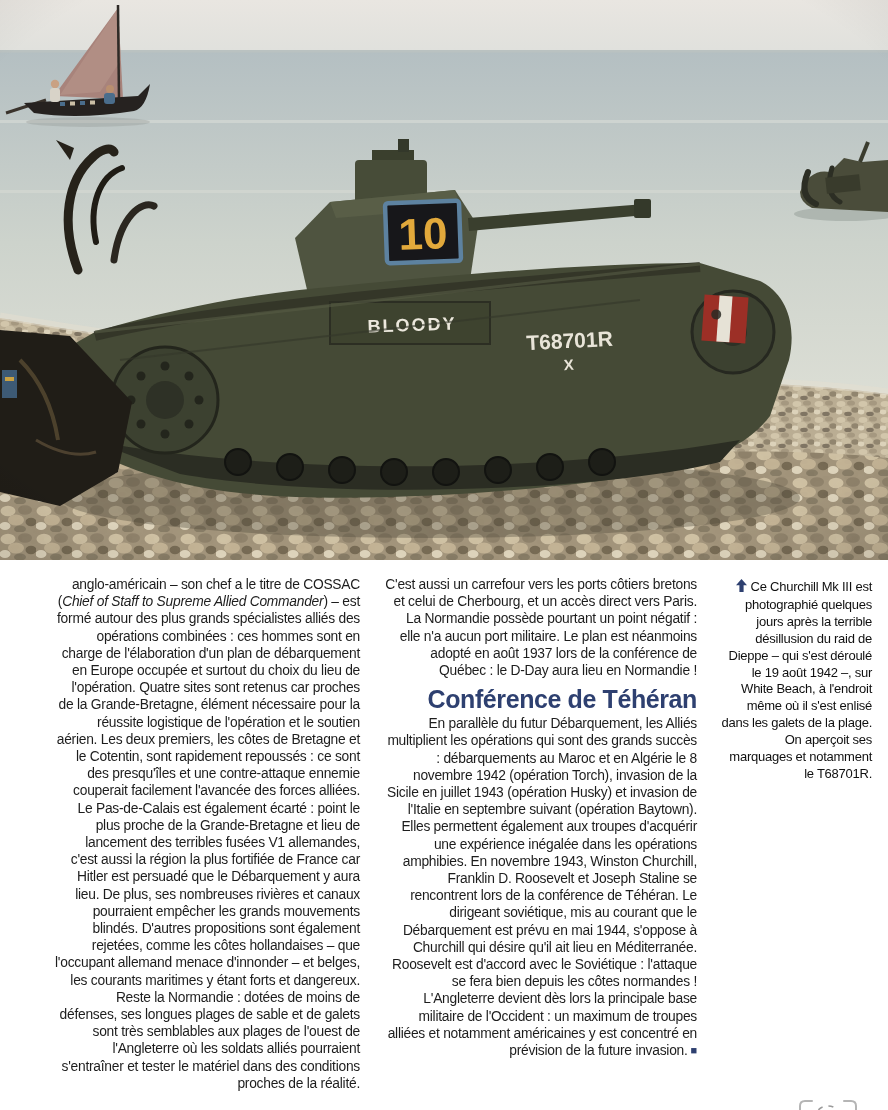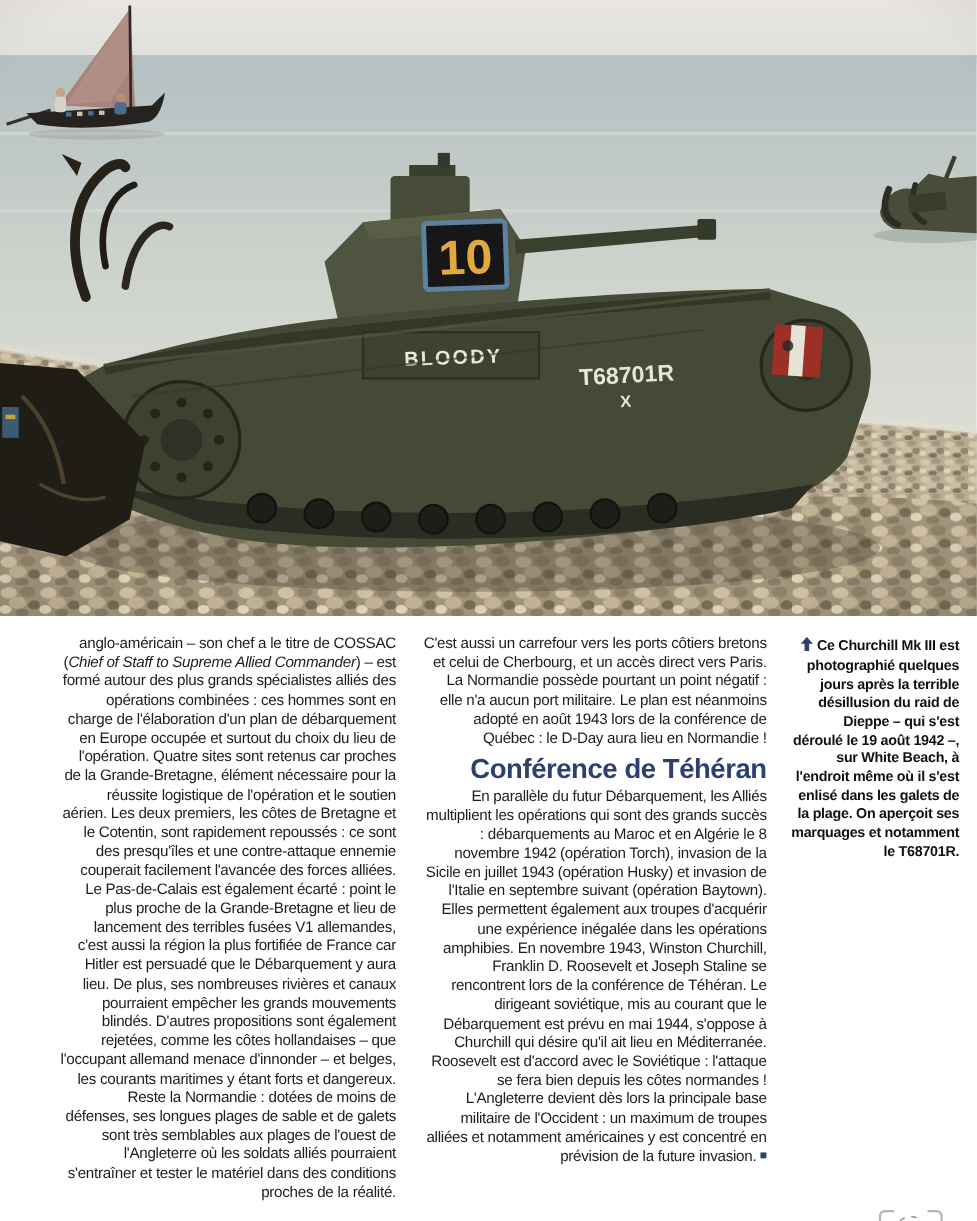--- a/index.html
+++ b/index.html
@@ -7,21 +7,21 @@
     width:888px;height:1110px;position:relative;background:#ffffff;
     font-family:"Liberation Sans","DejaVu Sans",sans-serif;
     color:#1d1d1d;overflow:hidden;
   }
   .photo-wrap{position:absolute;left:0;top:0;width:888px;height:560px;overflow:hidden;}
   .photo-wrap svg{display:block;}
   .col{position:absolute;font-size:13.8px;line-height:17.2px;letter-spacing:-0.25px;text-align:right;}
   .col p{margin:0;}
   .col1{left:55px;top:576px;width:305px;}
   .col2{left:384px;top:576px;width:313px;}
-  .col3{left:719px;top:579px;width:153px;font-weight:bold;font-size:13px;line-height:16.9px;color:#101010;}
+  .col3{left:719px;top:579px;width:153px;font-weight:normal;font-size:13px;line-height:16.9px;color:#101010;}
   .ital{font-style:italic;}
   h2.section{
     font-size:25px;line-height:26px;margin:7px 0 3px 0;color:#2e4070;
     font-weight:bold;letter-spacing:-0.4px;
   }
   .endmark{color:#2e4070;font-size:11px;vertical-align:1px;margin-left:3px;}
   .cap-arrow{display:inline-block;vertical-align:-1px;margin-right:4px;}
   .pagenum-box{position:absolute;left:795px;top:1096px;width:66px;height:54px;}
   .pagenum-box text{font-family:"Liberation Sans","DejaVu Sans",sans-serif;font-weight:bold;}
 </style>
@@ -195,21 +195,21 @@
   <rect x="0" y="0" width="888" height="560" fill="url(#vg)"></rect>
 </svg>
 </div>
 
 <div class="col col1">
   <p><span>anglo-américain – son chef a le titre de COSSAC (</span><span class="ital">Chief of Staff to Supreme Allied Commander</span><span>) – est formé autour des plus grands spécialistes alliés des opérations combinées : ces hommes sont en charge de l'élaboration d'un plan de débarquement en Europe occupée et surtout du choix du lieu de l'opération. Quatre sites sont retenus car proches de la Grande-Bretagne, élément nécessaire pour la réussite logistique de l'opération et le soutien aérien. Les deux premiers, les côtes de Bretagne et le Cotentin, sont rapidement repoussés : ce sont des presqu'îles et une contre-attaque ennemie couperait facilement l'avancée des forces alliées. Le Pas-de-Calais est également écarté : point le plus proche de la Grande-Bretagne et lieu de lancement des terribles fusées V1 allemandes, c'est aussi la région la plus fortifiée de France car Hitler est persuadé que le Débarquement y aura lieu. De plus, ses nombreuses rivières et canaux pourraient empêcher les grands mouvements blindés. D'autres propositions sont également rejetées, comme les côtes hollandaises – que l'occupant allemand menace d'innonder – et belges, les courants maritimes y étant forts et dangereux.</span></p>
   <p>Reste la Normandie : dotées de moins de défenses, ses longues plages de sable et de galets sont très semblables aux plages de l'ouest de l'Angleterre où les soldats alliés pourraient s'entraîner et tester le matériel dans des conditions proches de la réalité.</p>
 </div>
 
 <div class="col col2">
-  <p>C'est aussi un carrefour vers les ports côtiers bretons et celui de Cherbourg, et un accès direct vers Paris. La Normandie possède pourtant un point négatif : elle n'a aucun port militaire. Le plan est néanmoins adopté en août 1943 lors de la conférence de Québec : le D-Day aura lieu en Normandie !</p>
+  <p>C'est aussi un carrefour vers les ports côtiers bretons et celui de Cherbourg, et un accès direct vers Paris. La Normandie possède pourtant un point négatif : elle n'a aucun port militaire. Le plan est néanmoins adopté en août 1937 lors de la conférence de Québec : le D-Day aura lieu en Normandie !</p>
   <h2 class="section">Conférence de Téhéran</h2>
   <p><span>En parallèle du futur Débarquement, les Alliés multiplient les opérations qui sont des grands succès : débarquements au Maroc et en Algérie le 8 novembre 1942 (opération Torch), invasion de la Sicile en juillet 1943 (opération Husky) et invasion de l'Italie en septembre suivant (opération Baytown). Elles permettent également aux troupes d'acquérir une expérience inégalée dans les opérations amphibies. En novembre 1943, Winston Churchill, Franklin D. Roosevelt et Joseph Staline se rencontrent lors de la conférence de Téhéran. Le dirigeant soviétique, mis au courant que le Débarquement est prévu en mai 1944, s'oppose à Churchill qui désire qu'il ait lieu en Méditerranée. Roosevelt est d'accord avec le Soviétique : l'attaque se fera bien depuis les côtes normandes ! L'Angleterre devient dès lors la principale base militaire de l'Occident : un maximum de troupes alliées et notamment américaines y est concentré en prévision de la future invasion.</span><span class="endmark">■</span></p>
 </div>
 
 <div class="col col3">
   <p><span class="cap-arrow"><svg width="11" height="13" viewBox="0 0 11 13">
           <path d="M5.5 0 L11 6.2 H7.6 V13 H3.4 V6.2 H0 Z" fill="#2e4070"></path>
         </svg></span><span>Ce Churchill Mk III est photographié quelques jours après la terrible désillusion du raid de Dieppe – qui s'est déroulé le 19 août 1942 –, sur White Beach, à l'endroit même où il s'est enlisé dans les galets de la plage. On aperçoit ses marquages et notamment le T68701R.</span></p>
 </div>
 

